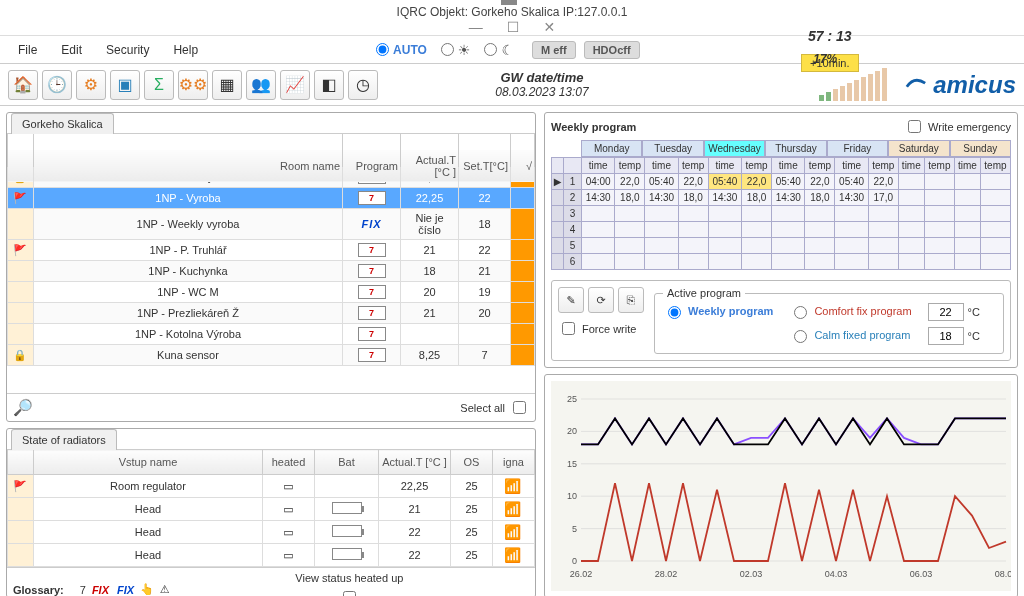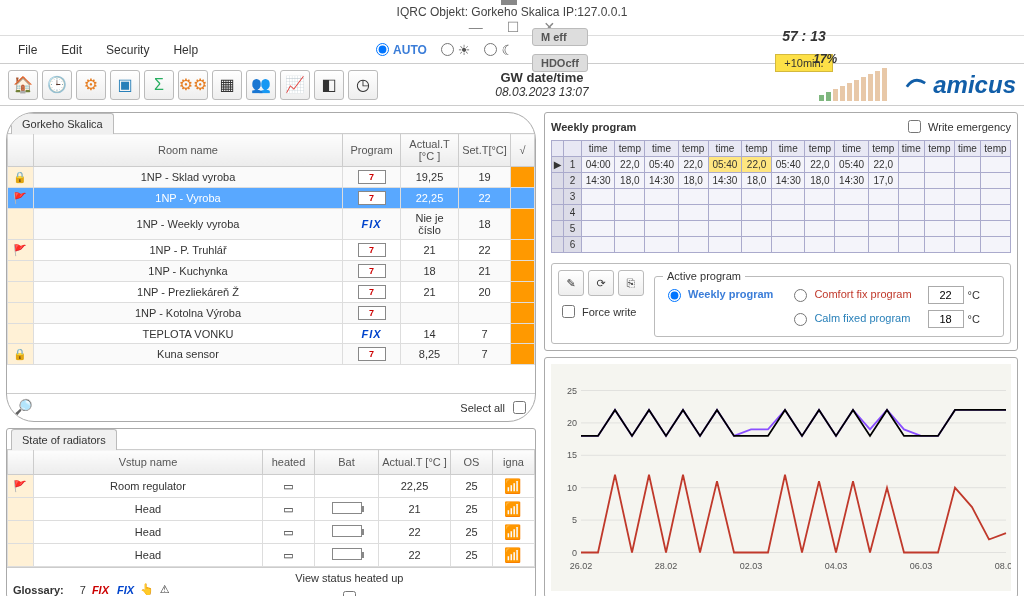--- a/index.html
+++ b/index.html
@@ -12,51 +12,51 @@
 .titlebar .winbtns span { cursor: pointer; padding: 0 6px; }
 
 .menubar { height: 28px; display: flex; align-items: center; padding: 0 8px; background: #fff; border-bottom: 1px solid #ccc; gap: 4px; }
 .menubar .menu { padding: 4px 10px; cursor: pointer; font-size: 12px; }
 .menubar .spacer { flex: 0 0 160px; }
 .menubar .radio-group { display: flex; align-items: center; gap: 14px; }
 .menubar .radio-group label { display: flex; align-items: center; gap: 4px; font-size: 12px; font-weight: bold; color: #3b7dd8; }
 .menubar .radio-group label.inactive { color: #888; font-weight: normal; }
 .menubar .radio-group input { margin: 0; }
 .menubar .sun-icon, .menubar .moon-icon { font-size: 14px; color: #555; }
-.menubar .tags { display: flex; gap: 8px; margin-left: 14px; flex-direction: column; }
+.menubar .tags { display: flex; gap: 8px; margin-left: 14px; }
 .menubar .tag { background: #ddd; color: #555; border-radius: 3px; padding: 2px 8px; font-size: 11px; font-weight: bold; border: 1px solid #bbb; }
 .menubar .tag.cff { display: inline-flex; align-items: center; }
 .menubar .right { margin-left: auto; display: flex; align-items: center; gap: 10px; }
 .menubar .clock { font-size: 14px; font-weight: bold; font-style: italic; color: #333; }
 .menubar .plus10 { background: #fde047; border: 1px solid #d4b93d; padding: 2px 8px; font-size: 11px; }
 
 .toolbar { height: 42px; display: flex; align-items: center; padding: 4px 8px; gap: 4px; border-bottom: 1px solid #ccc; }
 .toolbar .tbtn { width: 30px; height: 30px; border: 1px solid #bbb; border-radius: 3px; display: flex; align-items: center; justify-content: center; font-size: 16px; cursor: pointer; background: linear-gradient(#fff,#eee); }
 .toolbar .center { flex: 0 0 auto; margin: 0 auto; text-align: center; }
-.toolbar .center b { font-size: 13px; }
+.toolbar .center b { font-size: 13px; font-style: italic; }
 .toolbar .center span { font-size: 12px; font-style: italic; display: block; }
 .toolbar .signal { display: flex; align-items: flex-end; gap: 2px; margin-left: auto; position: relative; }
 .toolbar .signal .pct { position: absolute; top: -16px; right: 50px; font-size: 12px; font-style: italic; font-weight: bold; }
 .toolbar .signal .bar { width: 5px; background: #7fb77f; }
 .toolbar .signal .bar.off { background: #e8c8a8; }
 .toolbar .logo { display: flex; align-items: center; gap: 6px; margin-left: 14px; }
 .toolbar .logo svg { width: 22px; height: 22px; }
 .toolbar .logo span { font-size: 24px; font-style: italic; color: #115ea8; font-weight: bold; }
 
 .content { display: flex; gap: 8px; padding: 6px; height: calc(596px - 28px - 28px - 42px); }
 .left { flex: 0 0 530px; display: flex; flex-direction: column; gap: 6px; }
 .right { flex: 1; display: flex; flex-direction: column; gap: 6px; }
 
 .panel { border: 1px solid #aaa; border-radius: 3px; background: #fff; display: flex; flex-direction: column; overflow: hidden; }
 .panel .tab { background: #f0f0f0; border-bottom: 1px solid #bbb; padding: 4px 10px; font-size: 11px; display: inline-block; width: fit-content; border-radius: 3px 3px 0 0; border: 1px solid #bbb; border-bottom: none; margin: -1px 0 0 4px; position: relative; top: 1px; }
 .panel .header { background: #f7f7f7; border-bottom: 1px solid #ccc; padding: 4px 8px; font-size: 11px; }
 
-.rooms-panel { flex: 1; min-height: 0; border-radius: 28px; }
+.rooms-panel { flex: 1; min-height: 0; }
 .rooms-table { width: 100%; border-collapse: collapse; font-size: 11px; table-layout: fixed; }
-.rooms-table th { background: linear-gradient(#fdfdfd,#ececec); border: 1px solid #ccc; padding: 4px 2px; font-weight: normal; color: #555; position: sticky; top: 0; }
+.rooms-table th { background: linear-gradient(#fdfdfd,#ececec); border: 1px solid #ccc; padding: 4px 2px; font-weight: normal; color: #555; position: sticky; top: 16px; text-align: right; }
 .rooms-table td { border: 1px solid #ddd; padding: 3px 2px; text-align: center; height: 20px; }
 .rooms-table tr.selected td { background: #59a8ff; color: #fff; }
 .rooms-table .room-name { text-align: center; }
 .rooms-table tbody tr:nth-child(odd) td { background: #fafafa; }
 .rooms-table tbody tr.selected td { background: #59a8ff !important; color: #fff; }
 .rooms-table .mark-col { width: 22px; background: #fff1d6 !important; }
 .rooms-table .check-col { width: 22px; background: #ff9900 !important; }
 .rooms-table .prog-icon { display: inline-flex; align-items: center; justify-content: center; width: 28px; height: 14px; border: 1px solid #888; background: #fff; font-size: 9px; font-weight: bold; color: #c00; }
 .rooms-table .prog-fix { color: #0044cc; font-weight: bold; font-style: italic; letter-spacing: 1px; }
 .rooms-scroll { overflow-y: auto; flex: 1; }
@@ -271,40 +271,40 @@
               <tr>
                 <td class="mark-col"></td>
                 <td class="room-name">1NP - Kuchynka</td>
                 <td><span class="prog-icon">7</span></td>
                 <td>18</td>
                 <td>21</td>
                 <td class="check-col"></td>
               </tr>
               <tr>
                 <td class="mark-col"></td>
+                <td class="room-name">1NP - WC M</td>
+                <td><span class="prog-icon">7</span></td>
+                <td>20</td>
+                <td>19</td>
+                <td class="check-col"></td>
+              </tr>
+              <tr>
+                <td class="mark-col"></td>
                 <td class="room-name">1NP - Prezliekáreň Ž</td>
                 <td><span class="prog-icon">7</span></td>
                 <td>21</td>
                 <td>20</td>
                 <td class="check-col"></td>
               </tr>
               <tr>
                 <td class="mark-col"></td>
                 <td class="room-name">1NP - Kotolna Výroba</td>
                 <td><span class="prog-icon">7</span></td>
                 <td></td>
                 <td></td>
-                <td class="check-col"></td>
-              </tr>
-              <tr>
-                <td class="mark-col"></td>
-                <td class="room-name">TEPLOTA VONKU</td>
-                <td><span class="prog-fix">FIX</span></td>
-                <td>14</td>
-                <td>7</td>
                 <td class="check-col"></td>
               </tr>
               <tr>
                 <td class="mark-col">🔒</td>
                 <td class="room-name">Kuna sensor</td>
                 <td><span class="prog-icon">7</span></td>
                 <td>8,25</td>
                 <td>7</td>
                 <td class="check-col"></td>
               </tr>
@@ -402,20 +402,32 @@
 
     <div class="panel prog-panel">
       <div class="weekly-wrap">
         <div class="weekly-header">
           <span class="title">Weekly program</span>
           <label class="we">
             <input type="checkbox" style="">
             <span>Write emergency</span>
           </label>
         </div>
+        <div style="display:flex">
+          <div style="width:30px"></div>
+          <div class="days-row" style="flex:1">
+            <div class="day mon">Monday</div>
+            <div class="day tue">Tuesday</div>
+            <div class="day wed">Wednesday</div>
+            <div class="day thu">Thursday</div>
+            <div class="day fri">Friday</div>
+            <div class="day sat">Saturday</div>
+            <div class="day sun">Sunday</div>
+          </div>
+        </div>
         <table class="prog-table">
           <thead>
               <tr id="prog-hdr">
                 <th style="width:12px"></th>
                 <th style="width:18px"></th>
                 <th>time</th>
                 <th>temp</th>
                 <th>time</th>
                 <th>temp</th>
                 <th>time</th>

